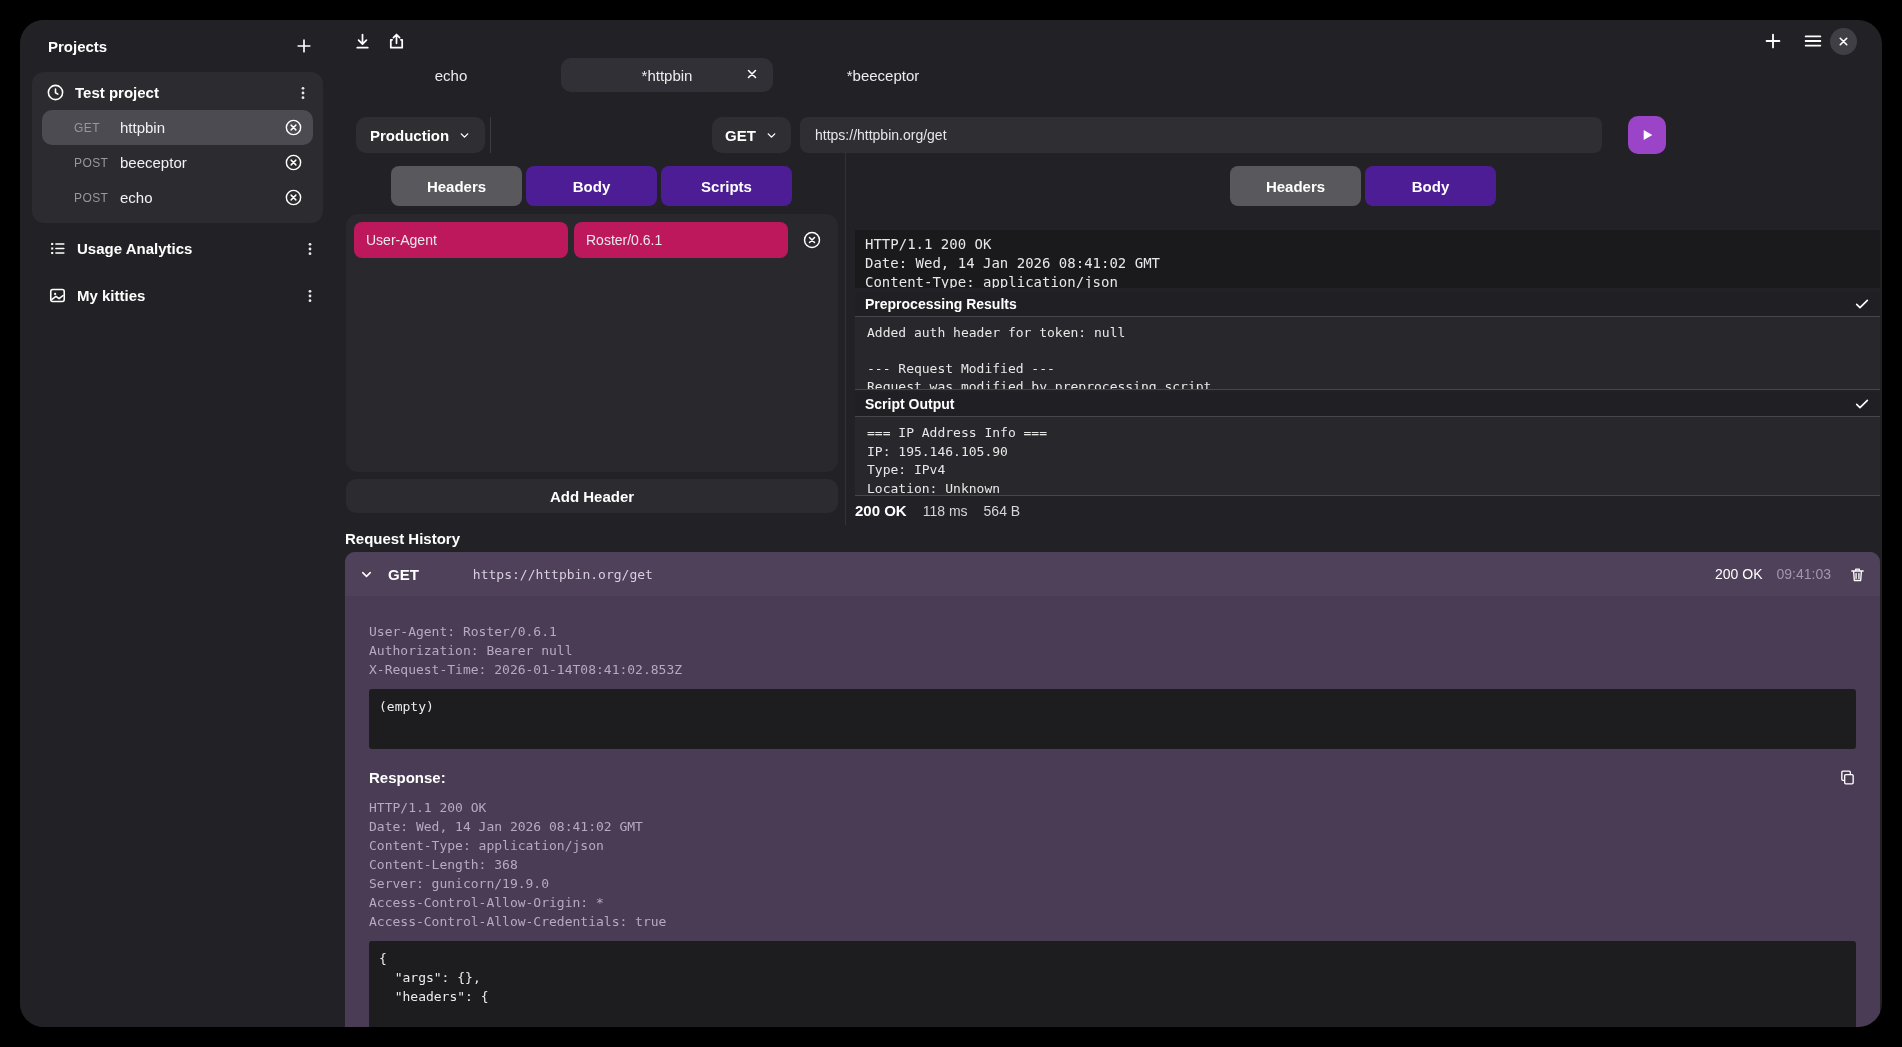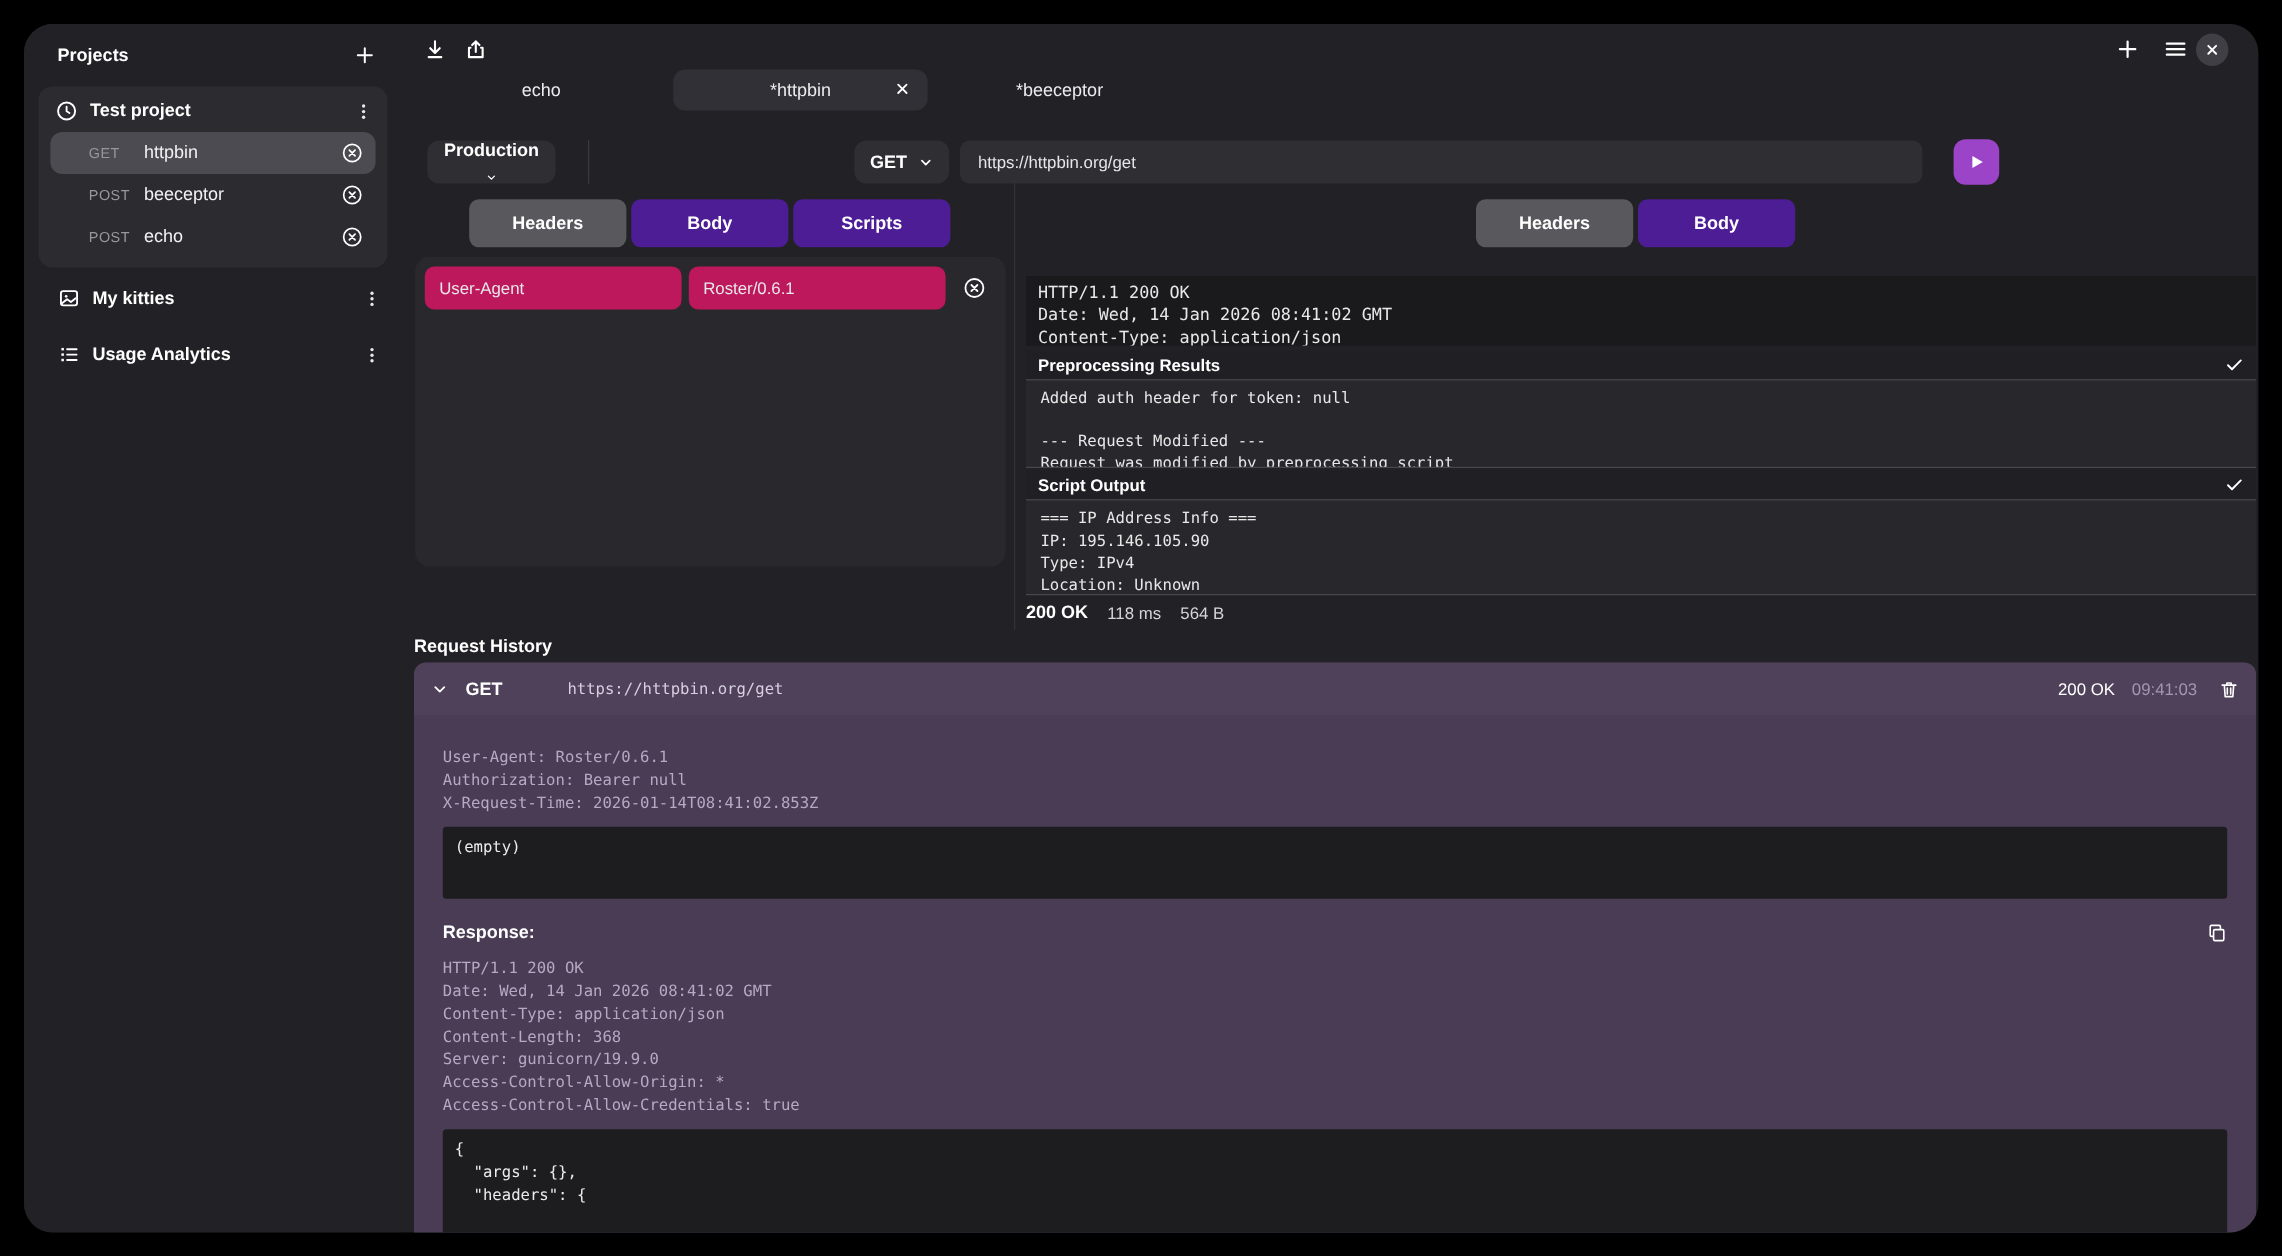--- a/index.html
+++ b/index.html
@@ -24,21 +24,21 @@
   .main { position:absolute; left:310px; top:0; width:1552px; height:1007px; }
   .icon-btn { position:absolute; display:flex; align-items:center; justify-content:center; cursor:pointer; }
 
   
   .tabrow { position:absolute; left:15px; top:38px; display:flex; gap:4px; }
   .tab { width:212px; height:34px; display:flex; align-items:center; justify-content:center; color:#ececee; font-size:15px; border-radius:10px; position:relative; }
   .tab.active { background:#303036; }
   .tab .tab-close { position:absolute; right:14px; top:9px; }
 
   
-  .env-btn { position:absolute; left:26px; top:97px; height:36px; padding:0 14px; background:#2e2e33; border-radius:10px; display:flex; align-items:center; gap:9px; color:#fff; font-weight:700; font-size:15px;flex-direction:column; }
+  .env-btn { position:absolute; left:26px; top:97px; height:36px; padding:0 14px; background:#2e2e33; border-radius:10px; display:flex; align-items:center; gap:9px; color:#fff; font-weight:700; font-size:15px; }
   .url-divider { position:absolute; left:160px; top:97px; width:1px; height:36px; background:#3a3a40; }
   .method-btn { position:absolute; left:382px; top:97px; height:36px; padding:0 13px; background:#2e2e33; border-radius:10px; display:flex; align-items:center; gap:9px; color:#fff; font-weight:700; font-size:15px; }
   .url-input { position:absolute; left:470px; top:97px; width:802px; height:36px; background:#2e2e33; border:none; border-radius:8px; color:#e6e6e9; font-size:14px; padding:0 15px; outline:none; font-family:"Liberation Sans", sans-serif; }
   .play-btn { position:absolute; left:1298px; top:96px; width:38px; height:38px; background:#9b44c8; border-radius:10px; display:flex; align-items:center; justify-content:center; }
 
   
   .seg { position:absolute; display:flex; gap:4px; }
   .seg-btn { width:131px; height:40px; background:#4c1d95; border-radius:8px; display:flex; align-items:center; justify-content:center; color:#fff; font-weight:700; font-size:15px; }
   .seg-btn.active { background:#58585d; }
 
@@ -142,54 +142,54 @@
           <svg width="19" height="19" viewBox="0 0 24 24" fill="none" stroke="#fff" stroke-width="1.8" stroke-linecap="round">
               <circle cx="12" cy="12" r="9"></circle>
               <path d="M9 9l6 6M15 9l-6 6"></path>
             </svg>
         </span>
       </div>
     </div>
 
     <div class="sb-row">
       <span>
+        <svg width="19" height="19" viewBox="0 0 24 24" fill="none" stroke="#fff" stroke-width="2" stroke-linecap="round">
+            <rect x="4" y="5" width="2.6" height="2.6" fill="#fff" stroke="none"></rect>
+            <rect x="4" y="10.7" width="2.6" height="2.6" fill="#fff" stroke="none"></rect>
+            <rect x="4" y="16.4" width="2.6" height="2.6" fill="#fff" stroke="none"></rect>
+            <path d="M10 6.3h10M10 12h10M10 17.7h10"></path>
+          </svg>
+      </span>
+      <span class="group-name">Usage Analytics</span>
+      <span>
+        <svg width="16" height="16" viewBox="0 0 24 24" fill="#e8e8e8">
+            <circle cx="12" cy="5" r="2.1"></circle>
+            <circle cx="12" cy="12" r="2.1"></circle>
+            <circle cx="12" cy="19" r="2.1"></circle>
+          </svg>
+      </span>
+    </div>
+
+    <div class="sb-row">
+      <span>
         <svg width="19" height="19" viewBox="0 0 24 24" fill="none" stroke="#fff" stroke-width="2" stroke-linecap="round" stroke-linejoin="round">
             <rect x="3.5" y="4.5" width="17" height="15" rx="2.5"></rect>
             <circle cx="9" cy="10" r="1.4" fill="#fff" stroke="none"></circle>
             <path d="M5 17l5-4 4 3 5-4"></path>
           </svg>
       </span>
       <span class="group-name">My kitties</span>
       <span>
         <svg width="16" height="16" viewBox="0 0 24 24" fill="#e8e8e8">
             <circle cx="12" cy="5" r="2.1"></circle>
             <circle cx="12" cy="12" r="2.1"></circle>
             <circle cx="12" cy="19" r="2.1"></circle>
           </svg>
       </span>
     </div>
-
-    <div class="sb-row">
-      <span>
-        <svg width="19" height="19" viewBox="0 0 24 24" fill="none" stroke="#fff" stroke-width="2" stroke-linecap="round">
-            <rect x="4" y="5" width="2.6" height="2.6" fill="#fff" stroke="none"></rect>
-            <rect x="4" y="10.7" width="2.6" height="2.6" fill="#fff" stroke="none"></rect>
-            <rect x="4" y="16.4" width="2.6" height="2.6" fill="#fff" stroke="none"></rect>
-            <path d="M10 6.3h10M10 12h10M10 17.7h10"></path>
-          </svg>
-      </span>
-      <span class="group-name">Usage Analytics</span>
-      <span>
-        <svg width="16" height="16" viewBox="0 0 24 24" fill="#e8e8e8">
-            <circle cx="12" cy="5" r="2.1"></circle>
-            <circle cx="12" cy="12" r="2.1"></circle>
-            <circle cx="12" cy="19" r="2.1"></circle>
-          </svg>
-      </span>
-    </div>
   </aside>
 
   <div class="main">
 
     <span class="icon-btn" style="left:22px;top:11px">
       <svg width="21" height="21" viewBox="0 0 24 24" fill="none" stroke="#fff" stroke-width="2" stroke-linecap="round" stroke-linejoin="round">
           <path d="M12 4v10M7.5 10.5L12 15l4.5-4.5M6 19h12"></path>
         </svg>
     </span>
     <span class="icon-btn" style="left:56px;top:11px">
@@ -267,20 +267,23 @@
         <input class="hdr-input hdr-key" value="User-Agent" style="">
         <input class="hdr-input hdr-val" value="Roster/0.6.1" style="">
         <span style="margin-left:8px">
           <svg width="20" height="20" viewBox="0 0 24 24" fill="none" stroke="#fff" stroke-width="1.8" stroke-linecap="round">
               <circle cx="12" cy="12" r="9"></circle>
               <path d="M9 9l6 6M15 9l-6 6"></path>
             </svg>
         </span>
       </div>
     </div>
+    <div class="add-header">
+        <span>Add Header</span>
+      </div>
 
     <div class="vdivider"></div>
 
     <div class="seg" style="left:900px;top:146px">
       <div class="seg-btn active">
           <span>Headers</span>
         </div>
       <div class="seg-btn">
           <span>Body</span>
         </div>

